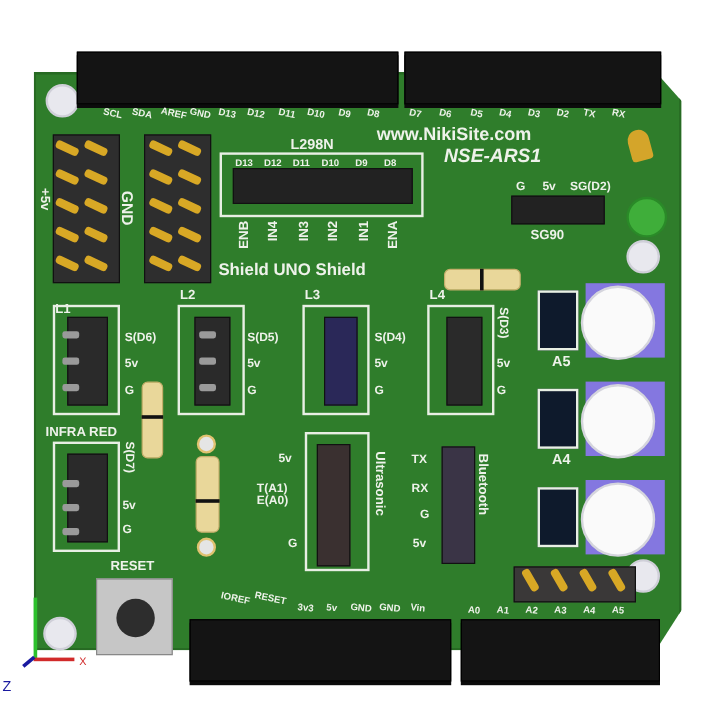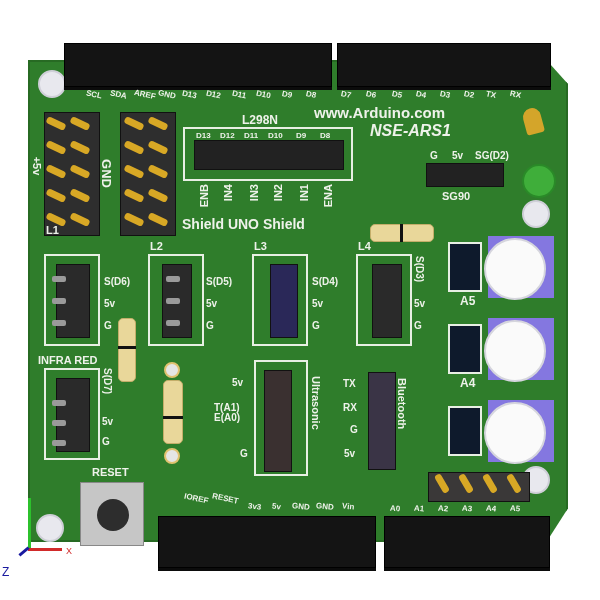--- a/index.html
+++ b/index.html
@@ -49,21 +49,21 @@
   <span class="lbl" style="left:341px;top:90px;font-size:8px;transform:rotate(12deg)">D7</span>
   <span class="lbl" style="left:366px;top:90px;font-size:8px;transform:rotate(12deg)">D6</span>
   <span class="lbl" style="left:392px;top:90px;font-size:8px;transform:rotate(12deg)">D5</span>
   <span class="lbl" style="left:416px;top:90px;font-size:8px;transform:rotate(12deg)">D4</span>
   <span class="lbl" style="left:440px;top:90px;font-size:8px;transform:rotate(12deg)">D3</span>
   <span class="lbl" style="left:464px;top:90px;font-size:8px;transform:rotate(12deg)">D2</span>
   <span class="lbl" style="left:486px;top:90px;font-size:8px;transform:rotate(12deg)">TX</span>
   <span class="lbl" style="left:510px;top:90px;font-size:8px;transform:rotate(12deg)">RX</span>
 </div>
 
-<div class="lbl" style="left:314px;top:104px;font-size:15px;">www.Arduino.com</div>
+<div class="lbl" style="left:314px;top:104px;font-size:15px;">www.NikiSite.com</div>
 <div class="lbl" style="left:370px;top:122px;font-size:16px;font-style:italic;">NSE-ARS1</div>
 
 <div class="blk" style="left:44px;top:112px;width:54px;height:122px;background:#2e2e2e;"></div>
 <div class="blk" style="left:120px;top:112px;width:54px;height:122px;background:#2e2e2e;"></div>
 <div>
   <div class="gpin" style="left:46px;top:120px"></div>
     <div class="gpin" style="left:70px;top:120px"></div>
   <div class="gpin" style="left:46px;top:144px"></div>
     <div class="gpin" style="left:70px;top:144px"></div>
   <div class="gpin" style="left:46px;top:168px"></div>
@@ -111,21 +111,21 @@
   <span class="lbl" style="left:430px;top:150px;font-size:10px">G</span>
   <span class="lbl" style="left:452px;top:150px;font-size:10px">5v</span>
   <span class="lbl" style="left:475px;top:150px;font-size:10px">SG(D2)</span>
 </div>
 <div class="blk" style="left:426px;top:163px;width:76px;height:22px;background:#222;"></div>
 <div class="lbl" style="left:442px;top:190px;font-size:11px;">SG90</div>
 
 <div style="position:absolute;left:524px;top:108px;width:18px;height:26px;background:#d4a52a;border-radius:9px 9px 3px 3px;transform:rotate(-15deg);"></div>
 <div style="position:absolute;left:522px;top:164px;width:30px;height:30px;border-radius:50%;background:#3fae3a;border:2px solid #2a8a28;"></div>
 
-<div class="lbl" style="left:46px;top:224px;font-size:11px;">L1</div>
+<div class="lbl" style="left:46px;top:252px;font-size:11px;">L1</div>
 <div class="silk" style="left:44px;top:254px;width:52px;height:88px;"></div>
 <div class="blk" style="left:56px;top:264px;width:32px;height:72px;"></div>
 <div class="spin" style="left:52px;top:276px"></div>
 <div class="spin" style="left:52px;top:298px"></div>
 <div class="spin" style="left:52px;top:320px"></div>
 <span class="lbl" style="left:104px;top:276px;font-size:10px">S(D6)</span>
 <span class="lbl" style="left:104px;top:298px;font-size:10px">5v</span>
 <span class="lbl" style="left:104px;top:320px;font-size:10px">G</span>
 
 <div class="lbl" style="left:150px;top:240px;font-size:11px;text-align:center;">L2</div>

